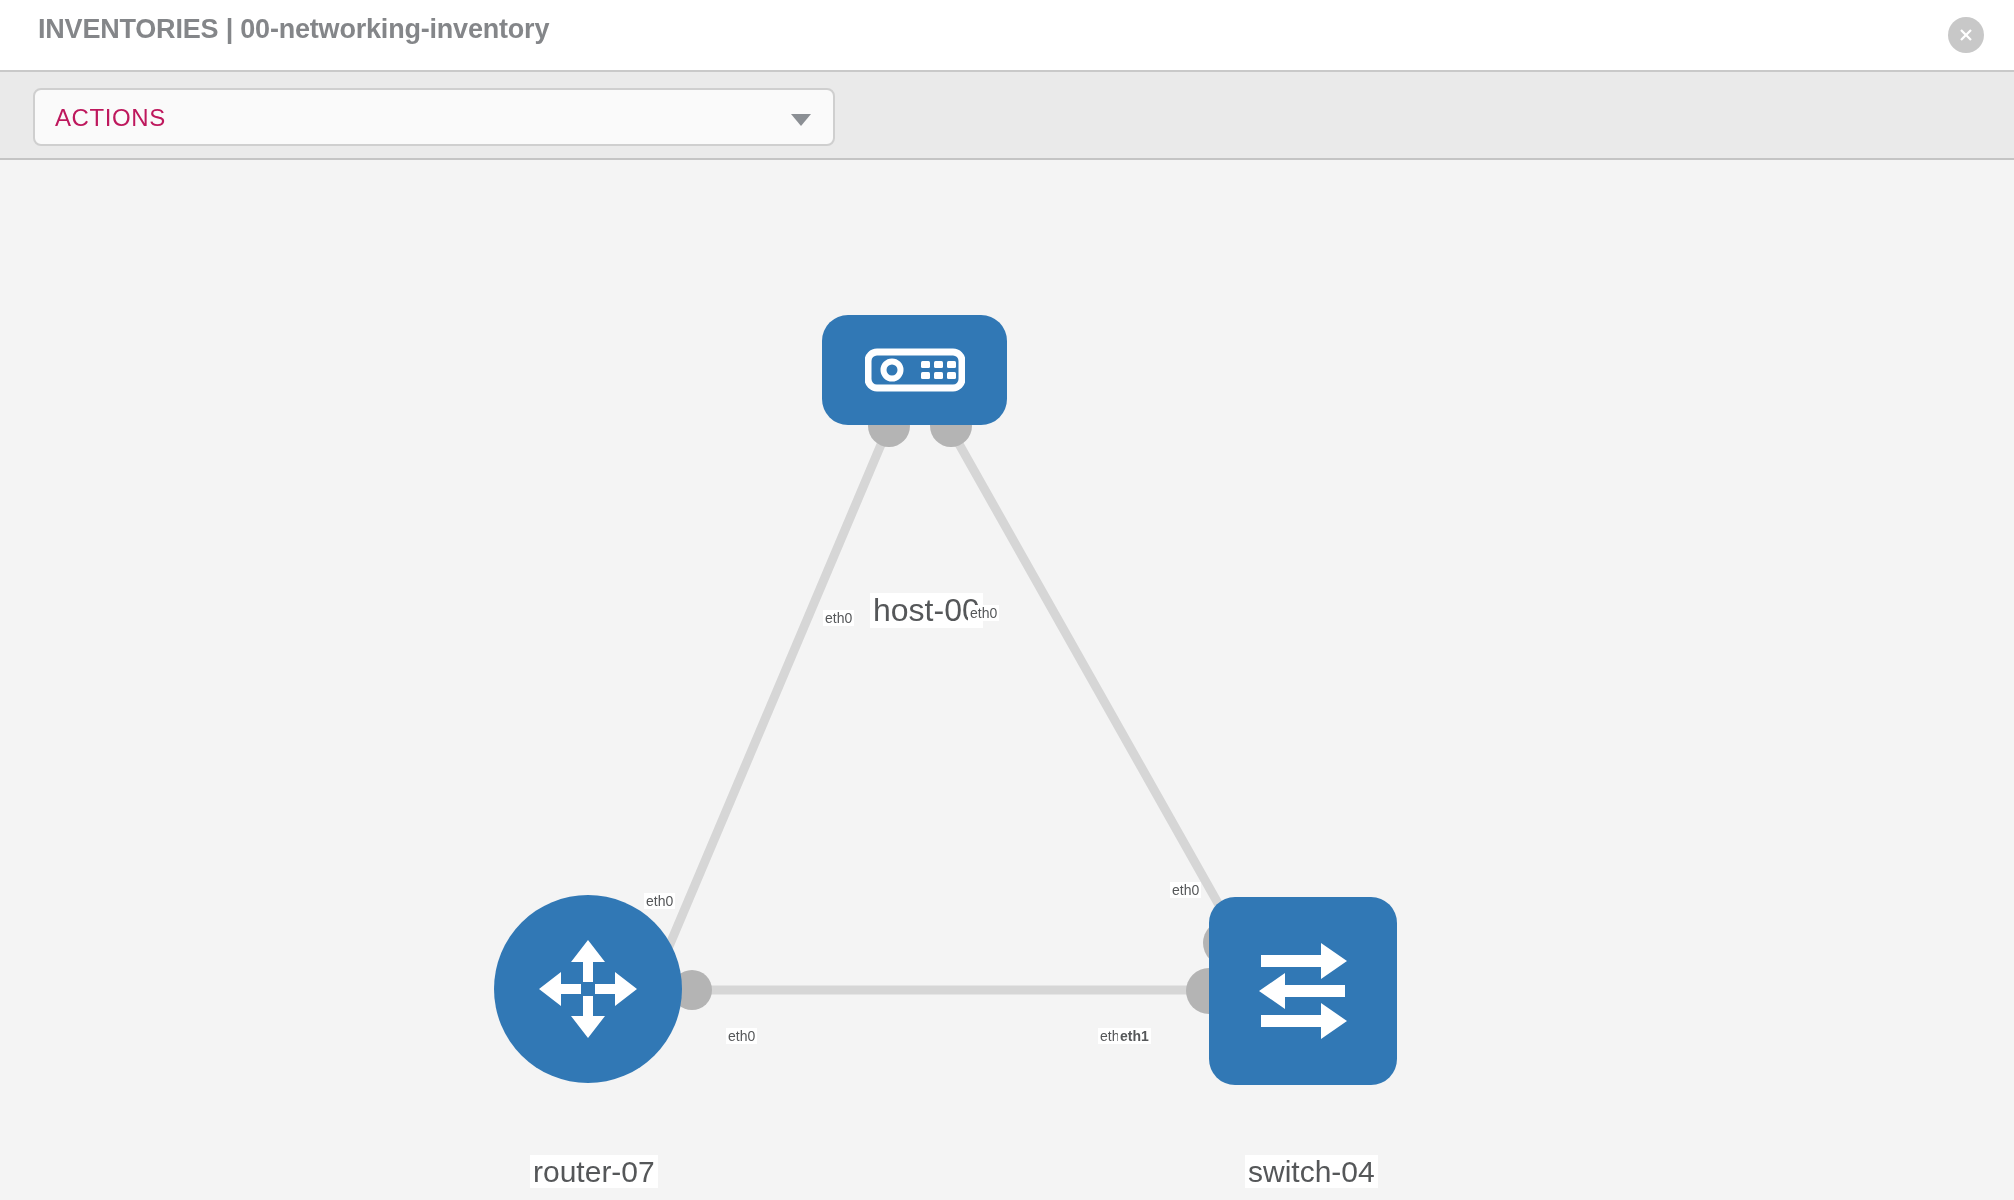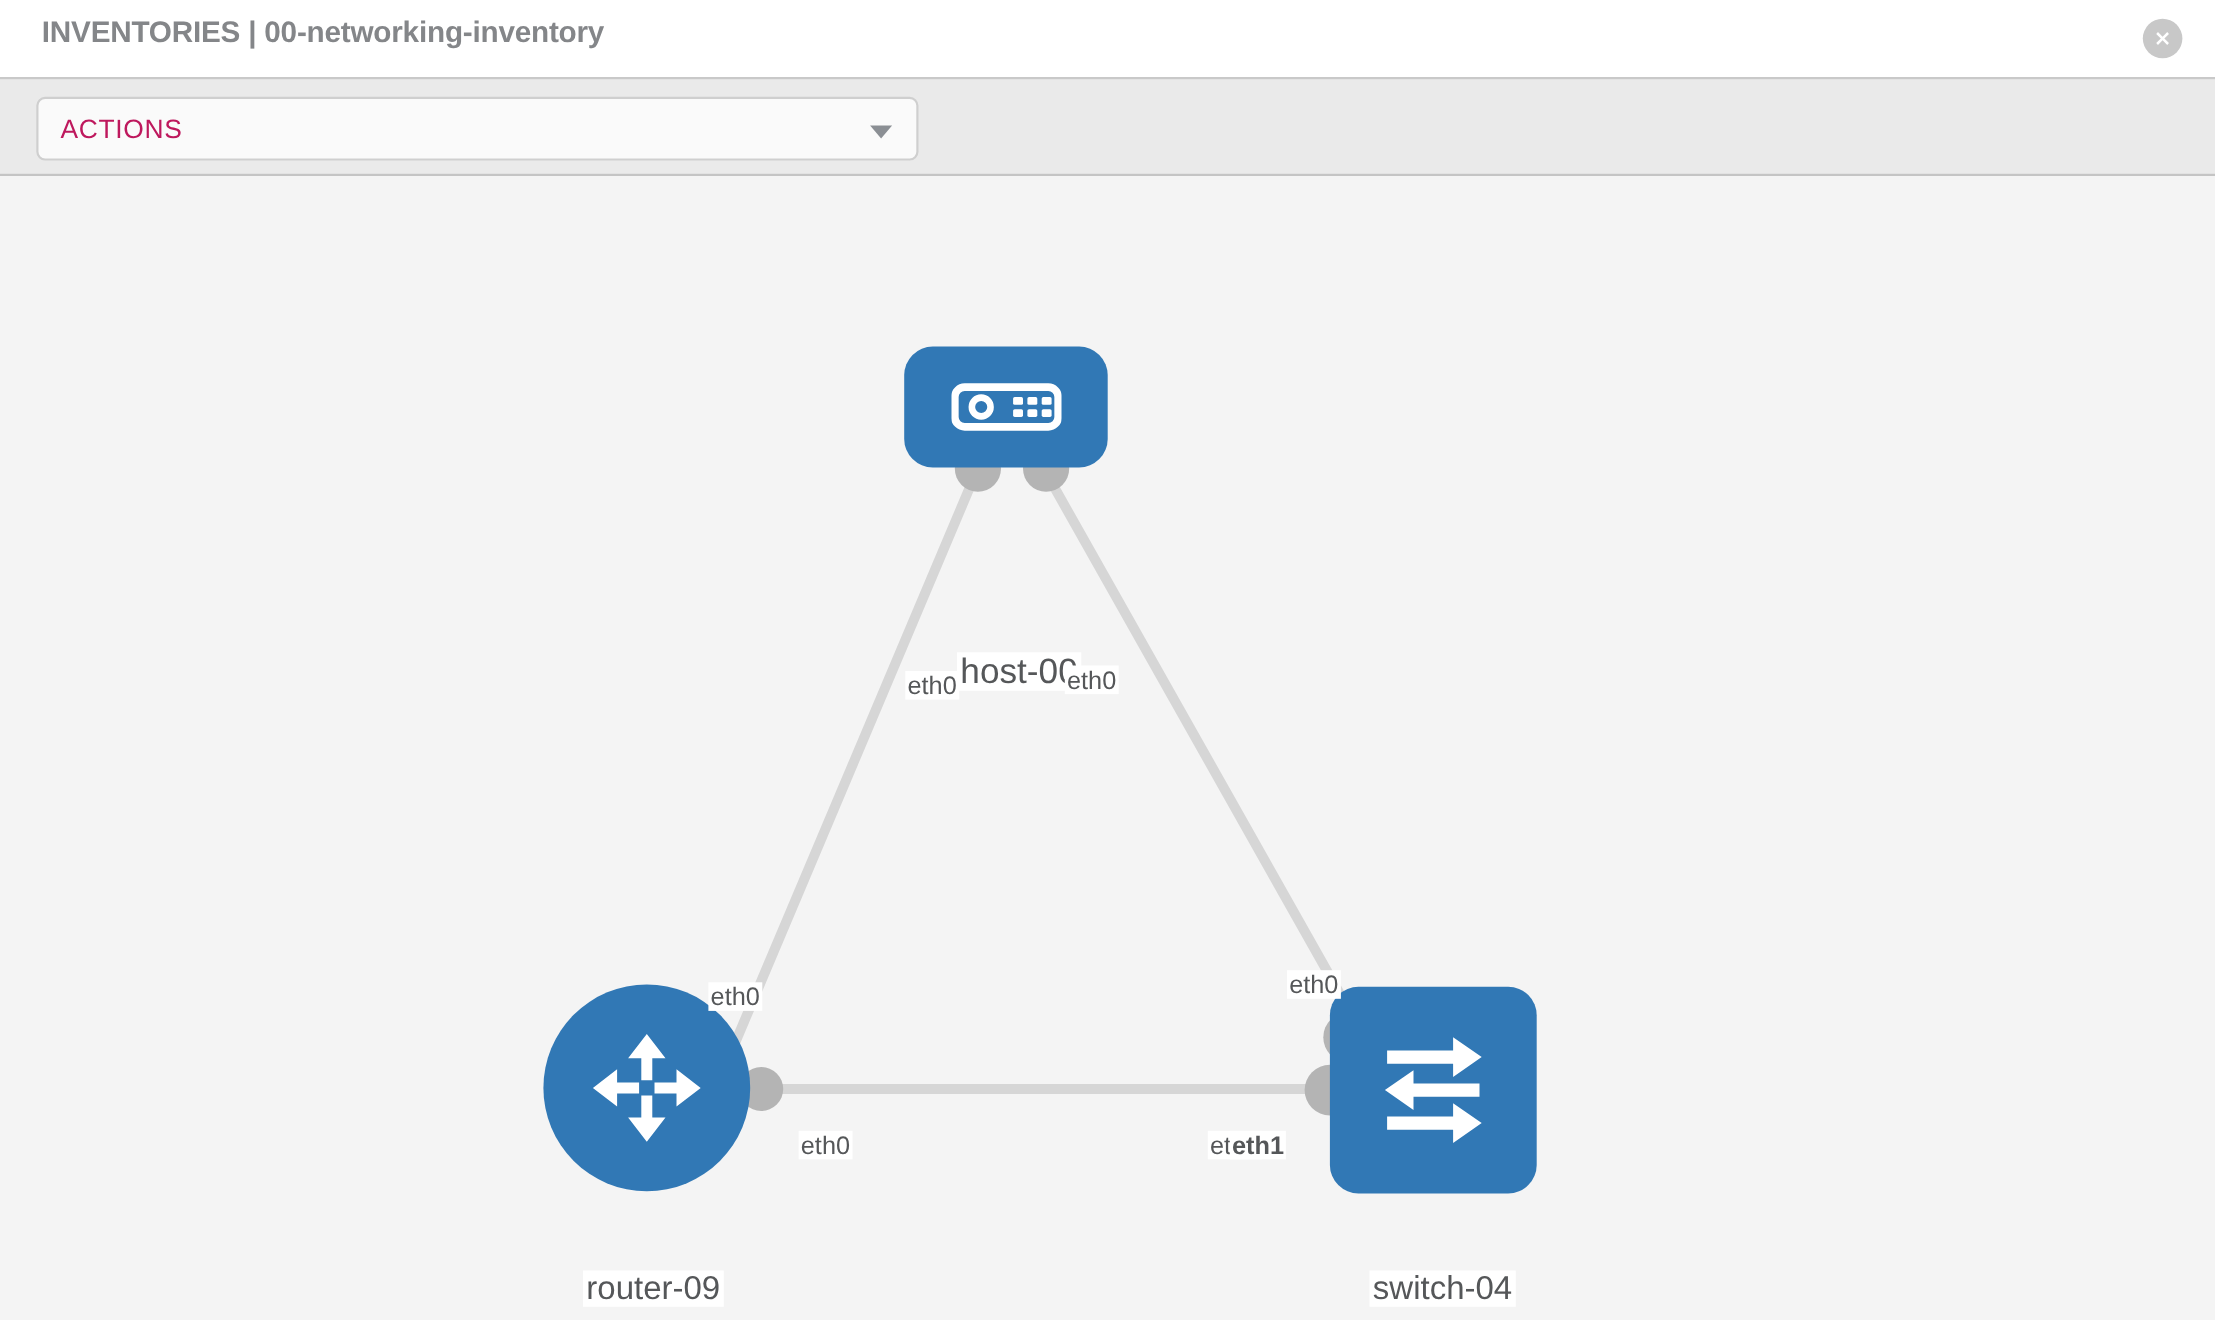--- a/index.html
+++ b/index.html
@@ -101,21 +101,21 @@
     padding: 0 3px;
     line-height: 1.1;
   }
   .port {
     position: absolute;
     background: #b4b4b4;
     border-radius: 50%;
   }
   .iface-label {
     position: absolute;
-    font-size: 23px; color: #555759;
+    font-size: 14px; color: #555759;
     background: #ffffff;
     white-space: nowrap;
     padding: 0 2px;
     line-height: 1.15;
   }
 </style>
 </head>
 <body>
 
 <div id="app">
@@ -198,21 +198,21 @@
         <svg width="118" height="118" viewBox="0 0 118 118" aria-hidden="true">
           <g fill="#ffffff">
             <path d="M59 10 L76 32 L64 32 L64 52 L54 52 L54 32 L42 32 Z"></path>
             <path d="M59 108 L42 86 L54 86 L54 66 L64 66 L64 86 L76 86 Z"></path>
             <path d="M10 59 L32 42 L32 54 L52 54 L52 64 L32 64 L32 76 Z"></path>
             <path d="M108 59 L86 76 L86 64 L66 64 L66 54 L86 54 L86 42 Z"></path>
           </g>
         </svg>
       </div>
     </div>
-    <div class="node-label" style="left:530px; top:995px;">router-09</div>
+    <div class="node-label" style="left:530px; top:995px;">router-07</div>
 
     <div class="node" style="left:1209px; top:737px;">
       <div class="node-shape" style="width:188px; height:188px; border-radius:26px;">
         <svg width="120" height="120" viewBox="0 0 120 120" aria-hidden="true">
           <g fill="#ffffff">
             <path d="M18 24 L78 24 L78 12 L104 30 L78 48 L78 36 L18 36 Z"></path>
             <path d="M102 54 L42 54 L42 42 L16 60 L42 78 L42 66 L102 66 Z"></path>
             <path d="M18 84 L78 84 L78 72 L104 90 L78 108 L78 96 L18 96 Z"></path>
           </g>
         </svg>

